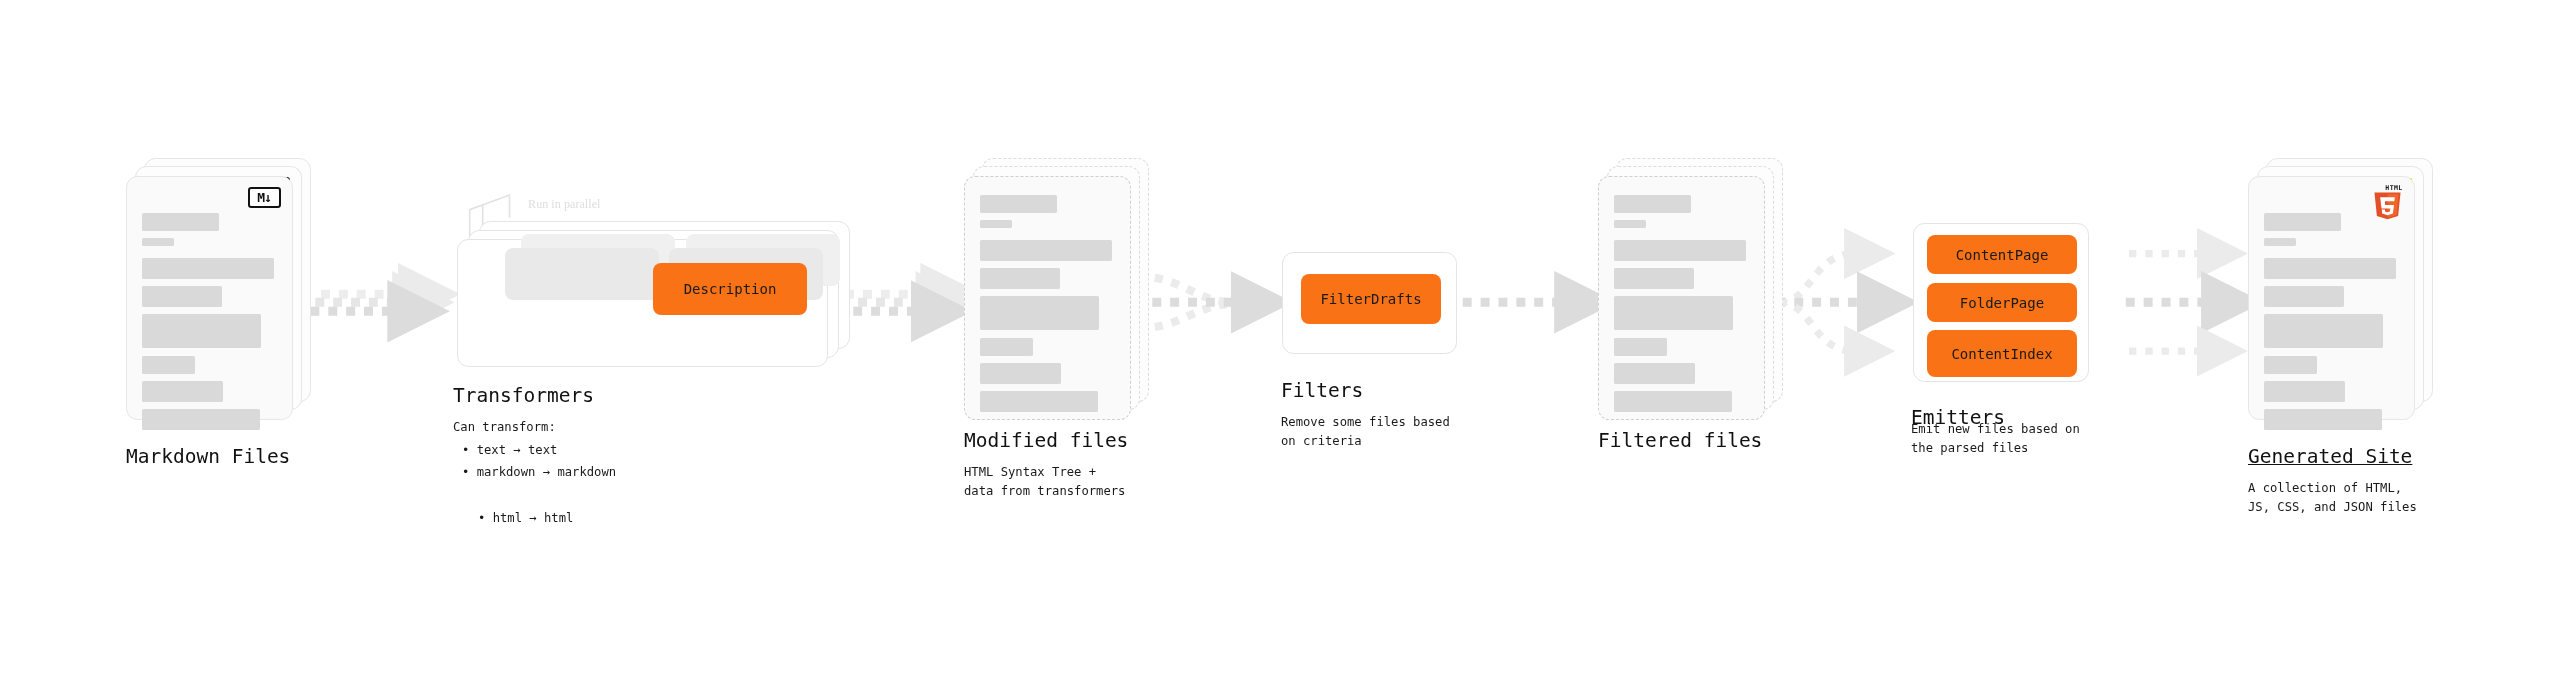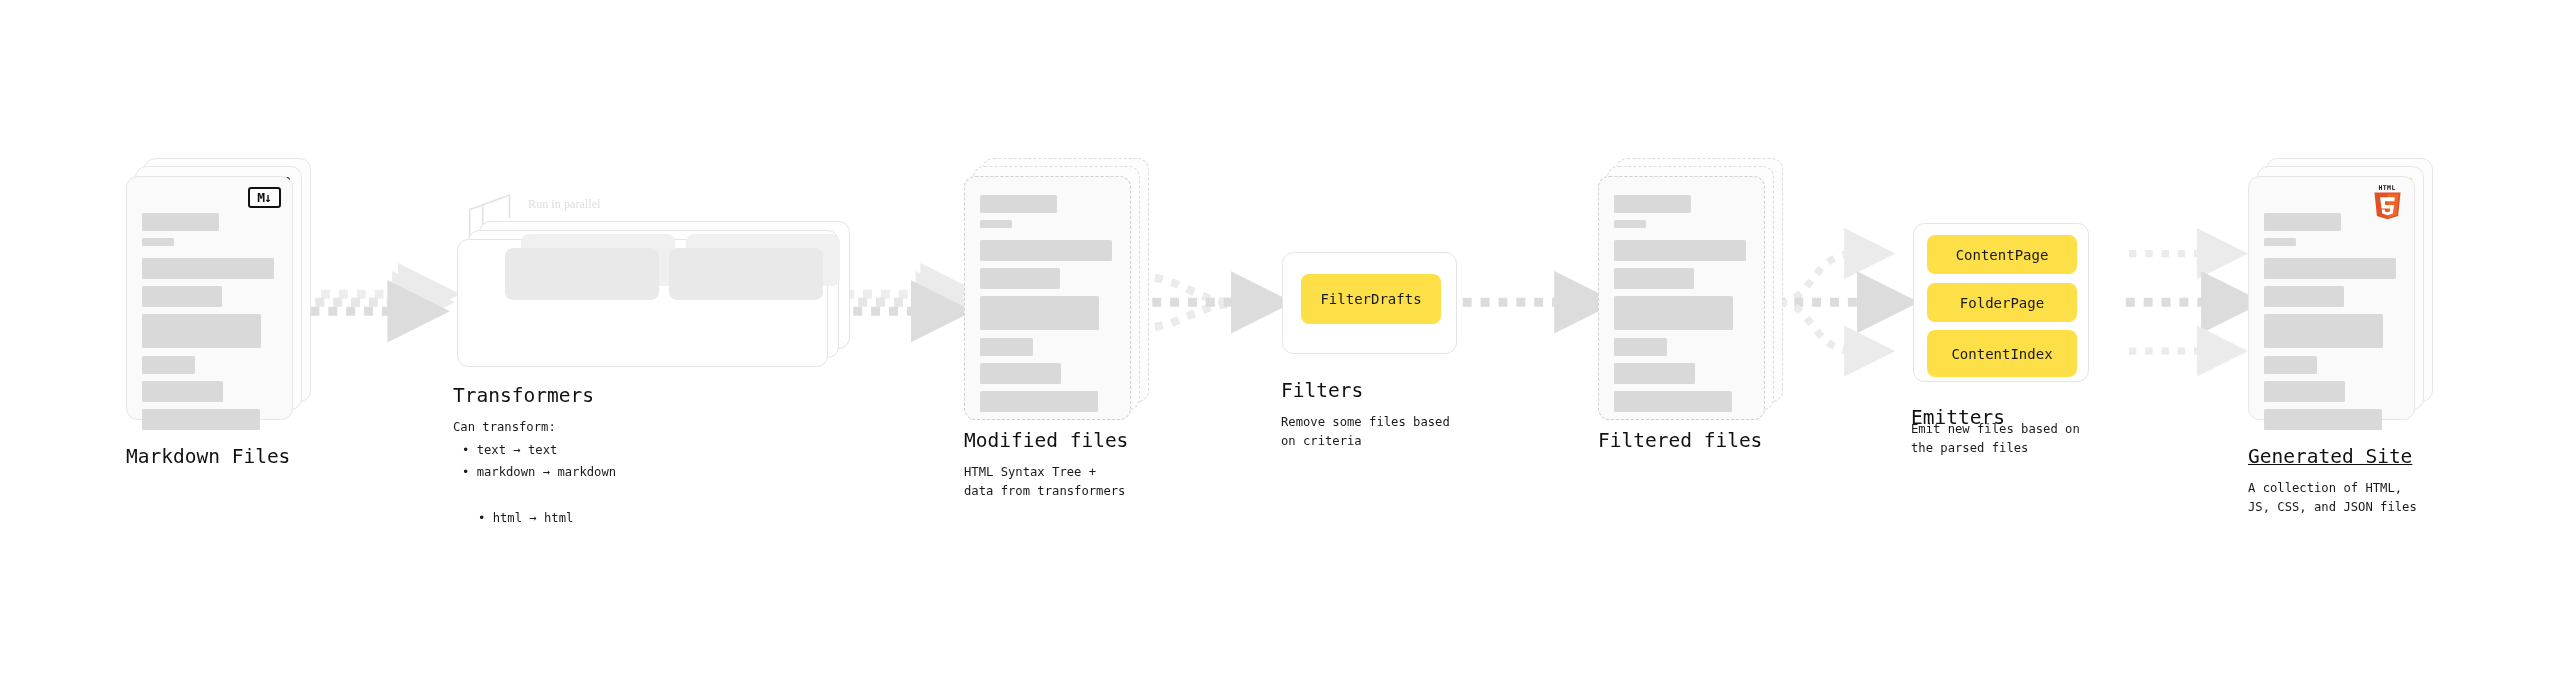--- a/index.html
+++ b/index.html
@@ -40,21 +40,21 @@
     display: flex; align-items: center; justify-content: center;
     font-weight: 700; font-size: 13px; color: #111; line-height: 1;
     letter-spacing: -0.8px;
   }
   .md-badge.tiny { width: 28px; height: 16.3px; border-width: 2.4px; font-size: 9.8px; }
 
   
   .html5 { width: 31px; height: 36px; position: relative; }
   .html5 .h5-word {
     position:absolute; top:-1.6px; left:0; width:100%;
-    text-align:center; font-size:6.5px; font-weight:700; color:#111; letter-spacing:0.4px;
+    text-align:right; font-size:6.5px; font-weight:700; color:#111; letter-spacing:0.4px;
   }
   .js-badge  { width: 28px; height: 16.3px; background: #f7df1e; border-radius: 0.8px; }
   .css-badge { width: 24.4px; height: 10.6px; position: relative; }
   .css-badge .css-txt {
     position:absolute; top:0; left:0; width:100%; text-align:center;
     font-size:5.7px; font-weight:700; color:#111; line-height:1;
   }
   .css-badge .css-bar { position:absolute; bottom:0; left:0; width:100%; height:3.3px; background:#264de4; }
 
   
@@ -62,21 +62,21 @@
   .doc-card.dashed.ghost1, .doc-card.dashed.ghost2 { background: #fdfdfd; border-color:#dcdcdc; }
 
   
   .box {
     position: absolute;
     border: 1.6px solid #e4e4e4;
     border-radius: 11.4px;
     background: #ffffff;
   }
   .chip {
-    background: #fde047;
+    background: #f97316;
     border-radius: 8.1px;
     display: flex; align-items: center; justify-content: center;
     font-size: 14px; color: #1a1a1a;
     white-space: nowrap;
   }
   .chip.ghosted { background: #e9e9e9; }
   .chip.ghosted2 { background: #f0f0f0; }
 
   
   .title {
@@ -193,20 +193,21 @@
 
   <div class="node">
     <div class="box" style="left:479px; top:221px; width:371px; height:128px; background:#fff;"></div>
     <div class="box" style="left:468px; top:230px; width:371px; height:128px; background:#fff;"></div>
     <div class="box" style="left:457px; top:239px; width:371px; height:128px; background:#fff;">
       <div class="chip ghosted2" style="position:absolute; left:63px; top:-6.5px; width:154px; height:52px;"></div>
       <div class="chip ghosted" style="position:absolute; left:47px; top:8.1px; width:154px; height:52px;"></div>
 
       <div class="chip ghosted2" style="position:absolute; left:228px; top:-6.5px; width:154px; height:52px;"></div>
       <div class="chip ghosted" style="position:absolute; left:211px; top:8.1px; width:154px; height:52px;"></div>
+      <div class="chip" style="position:absolute; left:195px; top:23px; width:154px; height:52px;">Description</div>
     </div>
   </div>
   <div class="parallel-label" style="left:528px; top:197px;">Run in parallel</div>
   <div class="title" style="left:453px; top:384px;">Transformers</div>
   <div class="subtitle" style="left:453px; top:418px;">Can transform:</div>
   <div class="bullets" style="left:462px; top:441px;">• text → text</div>
   <div class="bullets" style="left:462px; top:463px;">• markdown → markdown</div>
   <div class="bullets" style="left:478px; top:485px;margin-top:24px;">• html → html</div>
 
   <div class="node" style="left:964px; top:158px;">

